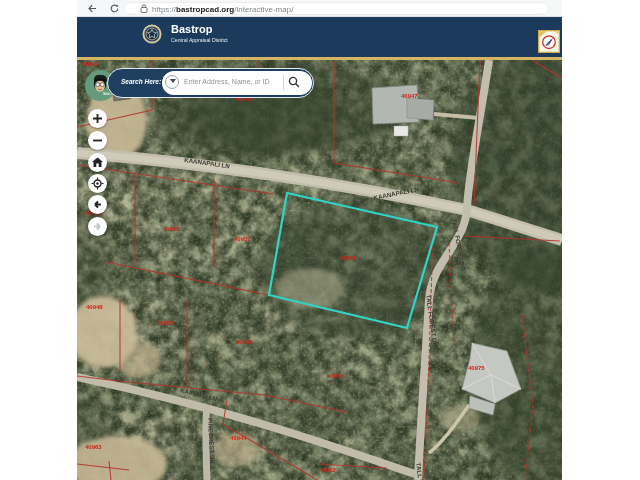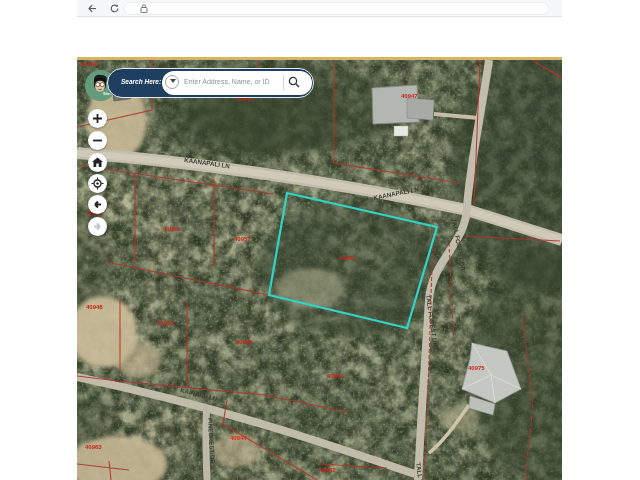--- a/index.html
+++ b/index.html
@@ -29,22 +29,45 @@
         <path d="M7.9 0.6 L7.9 2.7 L5.8 2.7" fill="#53575b" stroke="none"></path>
       </svg>
 
     <div id="urlpill"></div>
 
     <svg style="position:absolute;left:63px;top:4px;" width="8" height="9" viewBox="0 0 8 9">
         <rect x="1" y="3.5" width="6" height="5" rx="0.8" fill="none" stroke="#5f6368" stroke-width="0.9"></rect>
         <path d="M2.5 3.5 V2.4 a1.5 1.5 0 0 1 3 0 V3.5" fill="none" stroke="#5f6368" stroke-width="0.9"></path>
       </svg>
 
+    <div id="urltxt">https://<b>bastropcad.org</b>/interactive-map/</div>
   </div>
 
+  <div id="hdr">
+
+    <svg style="position:absolute;left:65px;top:6.5px;" width="20" height="20" viewBox="0 0 21 21">
+      <circle cx="10.5" cy="10.5" r="10" fill="#23425f"></circle>
+      <circle cx="10.5" cy="10.5" r="9" fill="none" stroke="#d8c89b" stroke-width="2"></circle>
+      <circle cx="10.5" cy="10.5" r="6.2" fill="#1a3350" stroke="#c8b88b" stroke-width="0.8"></circle>
+      <path d="M10.5 5.6 l1.45 2.95 3.25 .47 -2.35 2.3 .55 3.25 -2.9 -1.53 -2.9 1.53 .55 -3.25 -2.35 -2.3 3.25 -.47z" fill="none" stroke="#e8e0c8" stroke-width="0.7"></path>
+    </svg>
+
+    <div style="position:absolute;left:94px;top:6px;color:#ffffff;font-size:11px;font-weight:bold;">Bastrop</div>
+
+    <div style="position:absolute;left:94px;top:19.5px;color:#e6ebf0;font-size:5.2px;">Central Appraisal District</div>
+
+    <svg style="position:absolute;left:461px;top:13px;" width="22" height="23" viewBox="0 0 22 23">
+      <rect x="0.6" y="0.6" width="20.8" height="21.8" fill="#fbf8ea" stroke="#cfa94e" stroke-width="1.4"></rect>
+      <path d="M1.3 1.3 L8.5 1.3 L1.3 7.5 Z" fill="#e2bf55"></path>
+      <path d="M15 1.3 L20.7 1.3 L20.7 4 Z" fill="#e9cf7e"></path>
+      <circle cx="11" cy="12.2" r="6.3" fill="#fff" stroke="#c23327" stroke-width="1.3"></circle>
+      <path d="M15.6 7.2 L10.2 13.4 L7.1 16.6 L11.5 14.2 Z" fill="#c23327"></path>
+      <path d="M8 15.5 L13.8 9.3" stroke="#2e4f8e" stroke-width="1.1" fill="none"></path>
+    </svg>
+  </div>
 
   <div id="gold"></div>
 
   <div id="map">
     <svg width="485" height="421" viewBox="0 0 485 421" xmlns="http://www.w3.org/2000/svg">
       <defs>
         <filter id="blobs" x="-10%" y="-10%" width="120%" height="120%">
           <feTurbulence type="fractalNoise" baseFrequency="0.085 0.08" numOctaves="3" seed="7" result="n"></feTurbulence>
           <feColorMatrix in="n" type="matrix" values="0 0 0 0 0  0 0 0 0 0  0 0 0 0 0  2.4 0 0 0 -0.78" result="a"></feColorMatrix>
           <feComposite in="SourceGraphic" in2="a" operator="in"></feComposite>

